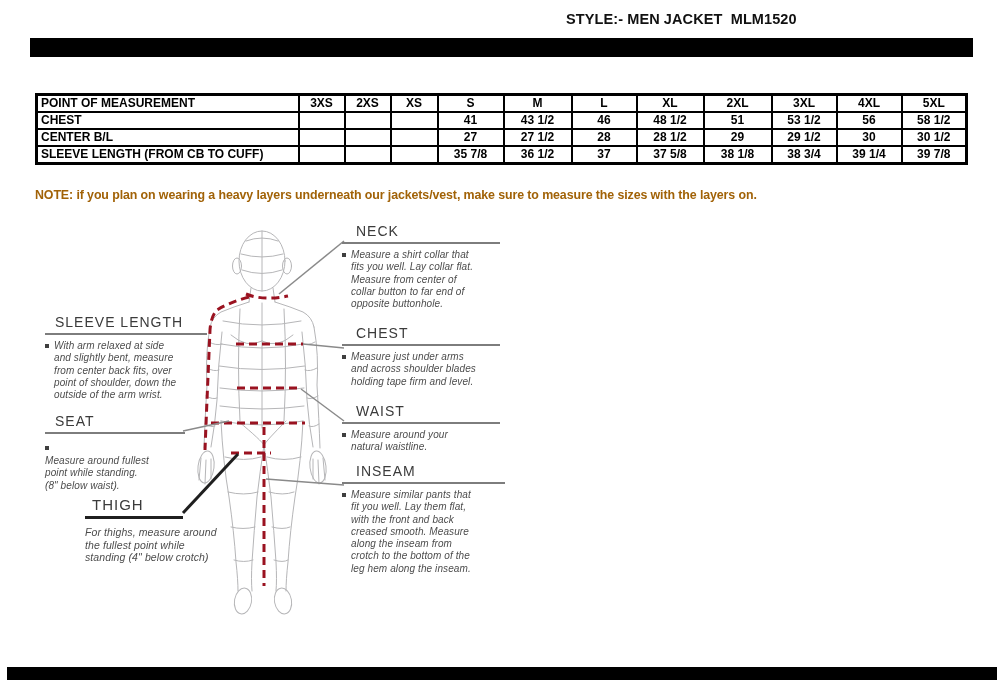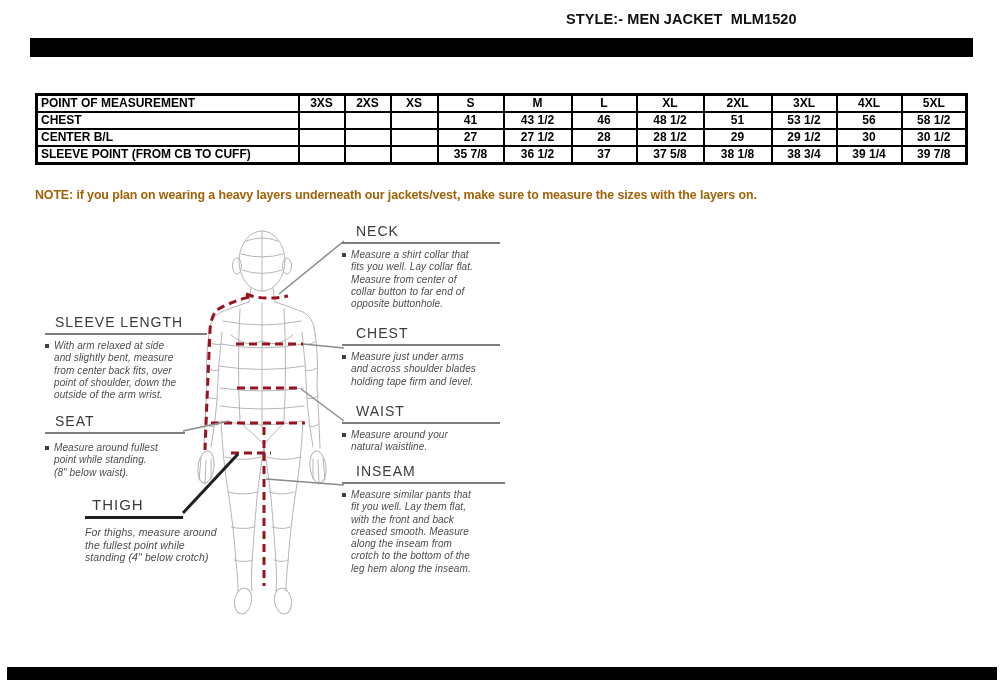--- a/index.html
+++ b/index.html
@@ -28,21 +28,21 @@
   .sec.left h3{padding-left:10px;}
   .sec .body{display:flex;gap:5px;margin-top:5px;}
   .sec .bullet{flex:none;width:4px;height:4px;background:#3f3f3f;margin-top:4px;}
   .sec .txt{font-size:10px;line-height:12.3px;color:#4c4c4c;white-space:pre;letter-spacing:.1px;font-style:italic;}
   .sec.neck{left:342px;top:223px;width:158px;}
   .sec.chest{left:342px;top:325px;width:158px;}
   .sec.waist{left:342px;top:403px;width:158px;}
   .sec.inseam{left:342px;top:463px;width:163px;}
   .sec.sleeve{left:45px;top:314px;width:162px;}
   .sec.seat{left:45px;top:413px;width:140px;}
-  .sec.seat .body{margin-top:8px;}
+  .sec.seat .body{margin-top:8px;flex-direction:column;}
   .sec.thigh{left:85px;top:497px;width:98px;}
   .sec.thigh h3{border-bottom:3px solid #1f1f1f;font-size:15px;padding-left:7px;}
   .sec.thigh .body{margin-top:7px;}
   .sec.thigh .txt{font-size:10.5px;line-height:12.7px;}
 </style>
 </head>
 <body>
 
 <div class="canvas">
 
@@ -103,21 +103,21 @@
           <td>27</td>
           <td>27 1/2</td>
           <td>28</td>
           <td>28 1/2</td>
           <td>29</td>
           <td>29 1/2</td>
           <td>30</td>
           <td>30 1/2</td>
         </tr>
         <tr>
-          <td class="poml">SLEEVE POINT (FROM CB TO CUFF)</td>
+          <td class="poml">SLEEVE LENGTH (FROM CB TO CUFF)</td>
           <td></td>
           <td></td>
           <td></td>
           <td>35 7/8</td>
           <td>36 1/2</td>
           <td>37</td>
           <td>37 5/8</td>
           <td>38 1/8</td>
           <td>38 3/4</td>
           <td>39 1/4</td>

